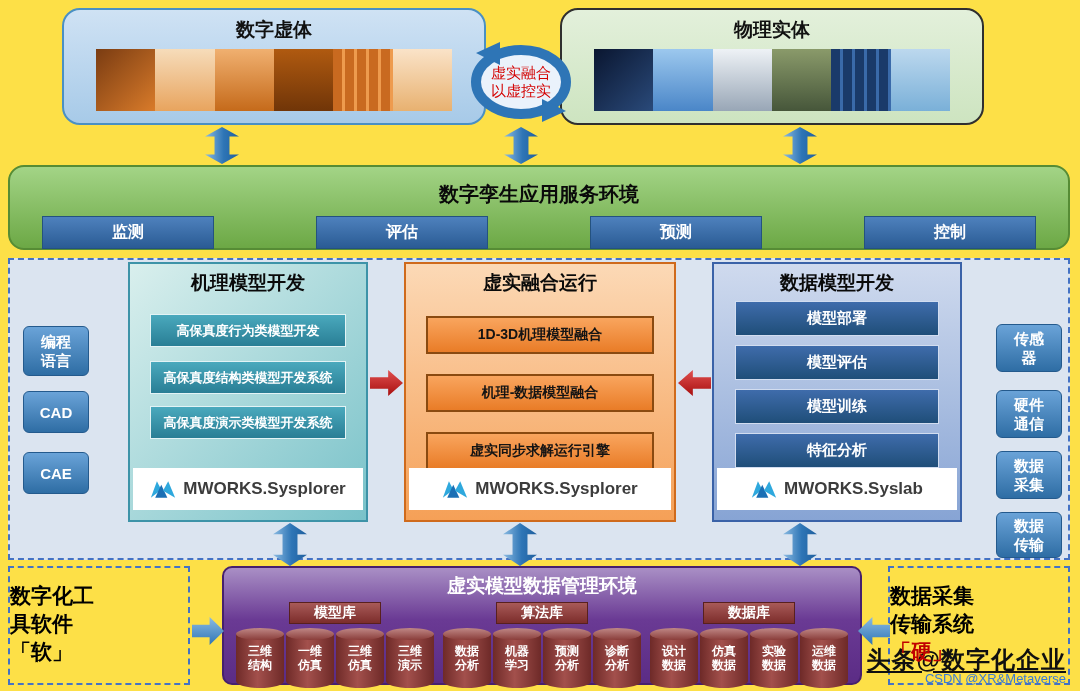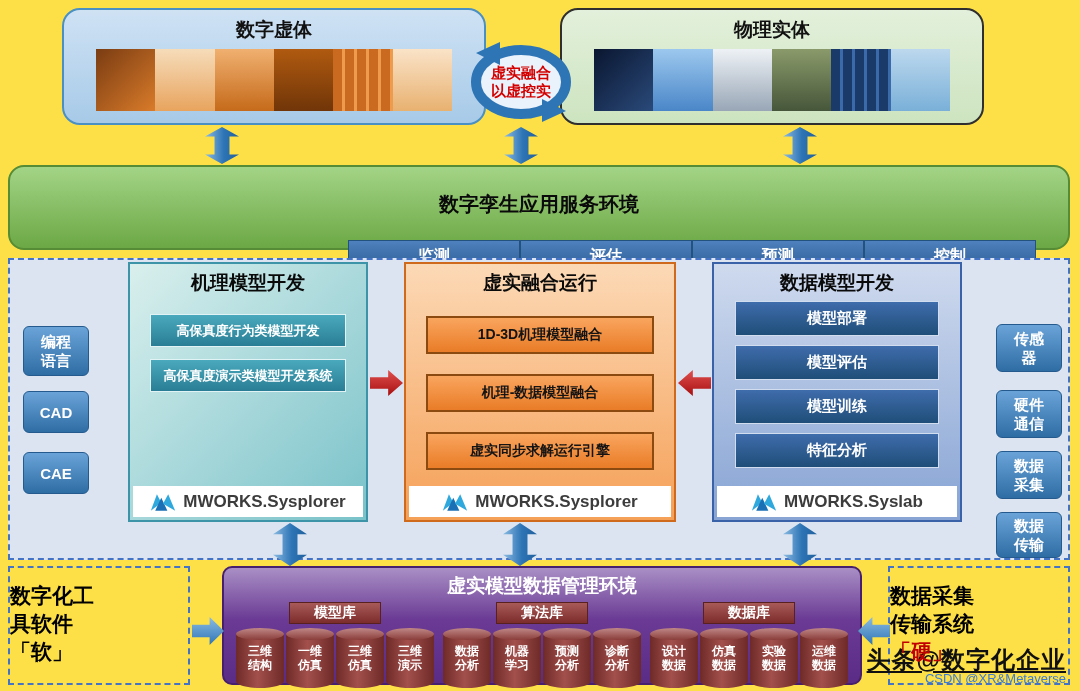--- a/index.html
+++ b/index.html
@@ -25,41 +25,41 @@
   .t-p2 { background:linear-gradient(180deg,#9cc8ee,#4a86c8); }
   .t-p3 { background:linear-gradient(180deg,#eef2f6,#98a6b6); }
   .t-p4 { background:linear-gradient(180deg,#8a9a6a,#46563a); }
   .t-p5 { background:repeating-linear-gradient(90deg,#1a3a6a 0 9px,#3a6aaa 9px 12px); }
   .t-p6 { background:linear-gradient(180deg,#bcd8ee,#7ab0d8); }
 
   
   .fusion { position:absolute; left:468px; top:42px; width:106px; height:80px; z-index:6; }
   .fusion-text { position:absolute; left:0; top:0; width:106px; height:80px;
     display:flex; flex-direction:column; align-items:center; justify-content:center;
-    color:#d40000; font-size:15px; font-weight:bold; line-height:18px; }
+    color:#d40000; font-size:15px; font-weight:normal; line-height:18px; }
 
   
   .varrow { position:absolute; width:34px; height:37px; z-index:5;
     background:linear-gradient(90deg,#8cbbe2,#2e75b6 55%,#1f5f9e);
     clip-path:polygon(50% 0%,100% 26%,72% 26%,72% 74%,100% 74%,50% 100%,0% 74%,28% 74%,28% 26%,0% 26%); }
   .rarrow { position:absolute; top:370px; width:33px; height:26px; z-index:5;
     background:linear-gradient(180deg,#e05050,#a80f0f); }
   .rarrow.right-point { clip-path:polygon(0 28%,55% 28%,55% 0,100% 50%,55% 100%,55% 72%,0 72%); }
   .rarrow.left-point  { clip-path:polygon(100% 28%,45% 28%,45% 0,0 50%,45% 100%,45% 72%,100% 72%); }
   .harrow { position:absolute; top:617px; width:32px; height:28px; z-index:5;
     background:linear-gradient(180deg,#8cbbe2,#2e75b6); }
   .harrow.right-point { clip-path:polygon(0 28%,55% 28%,55% 0,100% 50%,55% 100%,55% 72%,0 72%); }
   .harrow.left-point  { clip-path:polygon(100% 28%,45% 28%,45% 0,0 50%,45% 100%,45% 72%,100% 72%); }
 
   
   .service-bar { position:absolute; left:8px; top:165px; width:1062px; height:85px;
     border:2px solid #568c35; border-radius:16px;
     background:linear-gradient(180deg,#a3d486,#6ca845); }
-  .service-title { text-align:center; font-size:20px; font-weight:bold; color:#0a0a0a; padding-top:24px; }
-  .service-buttons { display:flex; justify-content:flex-end; padding:0 32px; margin-top:22px; }
+  .service-title { text-align:center; font-size:20px; font-weight:bold; color:#0a0a0a; padding-top:14px; }
+  .service-buttons { display:flex; justify-content:space-between; padding:0 32px; margin-top:8px; }
   .sbtn { width:172px; height:33px; display:flex; align-items:center; justify-content:center;
     color:#fff; font-size:16px; font-weight:bold; border:1px solid #24527f;
     background:linear-gradient(180deg,#4e81bd,#2a5b94); }
 
   
   .mid-container { position:absolute; left:8px; top:258px; width:1062px; height:302px;
     border:2px dashed #4472c4; background:#dbe4f0; }
 
   .tool { position:absolute; width:66px; display:flex; align-items:center; justify-content:center;
     text-align:center; color:#fff; font-size:15px; font-weight:bold; line-height:19px;
@@ -78,21 +78,21 @@
   .col-mid { left:404px; width:272px; border:2px solid #cf6a1c;
     background:linear-gradient(180deg,#fcd9b6,#f5a057); }
   .col-mid .col-item { width:228px; padding:8px 4px; font-size:14px; color:#141414;
     background:linear-gradient(180deg,#f9a55e,#e97c27); border:2px solid #8a4a10; }
   .col-right { left:712px; width:250px; border:2px solid #3a62a8;
     background:linear-gradient(180deg,#cfdaee,#87a4d4); }
   .col-right .col-item { width:204px; padding:7px 4px; font-size:15px; color:#fff;
     background:linear-gradient(180deg,#3f6cab,#1f4e79); border:1px solid #d2ddf0; }
   .mt18 { margin-top:18px; } .mt20 { margin-top:20px; } .mt14 { margin-top:14px; }
   .mt12 { margin-top:12px; } .mt9 { margin-top:9px; } .mt5 { margin-top:5px; }
-  .mworks-bar { position:absolute; left:3px; right:3px; bottom:3px; height:31px; background:#fff;
+  .mworks-bar { position:absolute; left:3px; right:3px; bottom:10px; height:42px; background:#fff;
     display:flex; align-items:center; justify-content:center; gap:7px;
     font-size:17px; font-weight:bold; color:#3c3c3c; }
 
   
   .dm-box { position:absolute; left:222px; top:566px; width:640px; height:119px;
     border:2px solid #46206e; border-radius:10px; z-index:2;
     background:linear-gradient(180deg,#a98fc5,#6a3a94 45%,#5b2c85); }
   .dm-title { text-align:center; color:#fff; font-size:19px; font-weight:bold; padding-top:5px; }
   .dm-groups { display:flex; justify-content:space-between; padding:3px 10px 0; }
   .dm-group { width:202px; display:flex; flex-direction:column; align-items:center; }
@@ -197,20 +197,21 @@
   <div class="tool narrow" style="left:996px; top:451px; height:48px;">
       <span>数据采集</span>
     </div>
   <div class="tool narrow" style="left:996px; top:512px; height:46px;">
       <span>数据传输</span>
     </div>
 
   <div class="col col-left">
     <div class="col-title">机理模型开发</div>
     <div class="col-item mt18">高保真度行为类模型开发</div>
+    <div class="col-item mt14">高保真度结构类模型开发系统</div>
     <div class="col-item mt12">高保真度演示类模型开发系统</div>
     <div class="mworks-bar">
       <svg viewBox="0 0 30 22" width="26" height="20">
         <polygon points="1,21 8,2 13,12" fill="#2ea8dd"></polygon>
         <polygon points="6,21 13,6 20,21" fill="#1a6fb5"></polygon>
         <polygon points="15,13 21,2 29,21" fill="#2ea8dd"></polygon>
       </svg>
       <span>MWORKS.Sysplorer</span>
     </div>
   </div>

